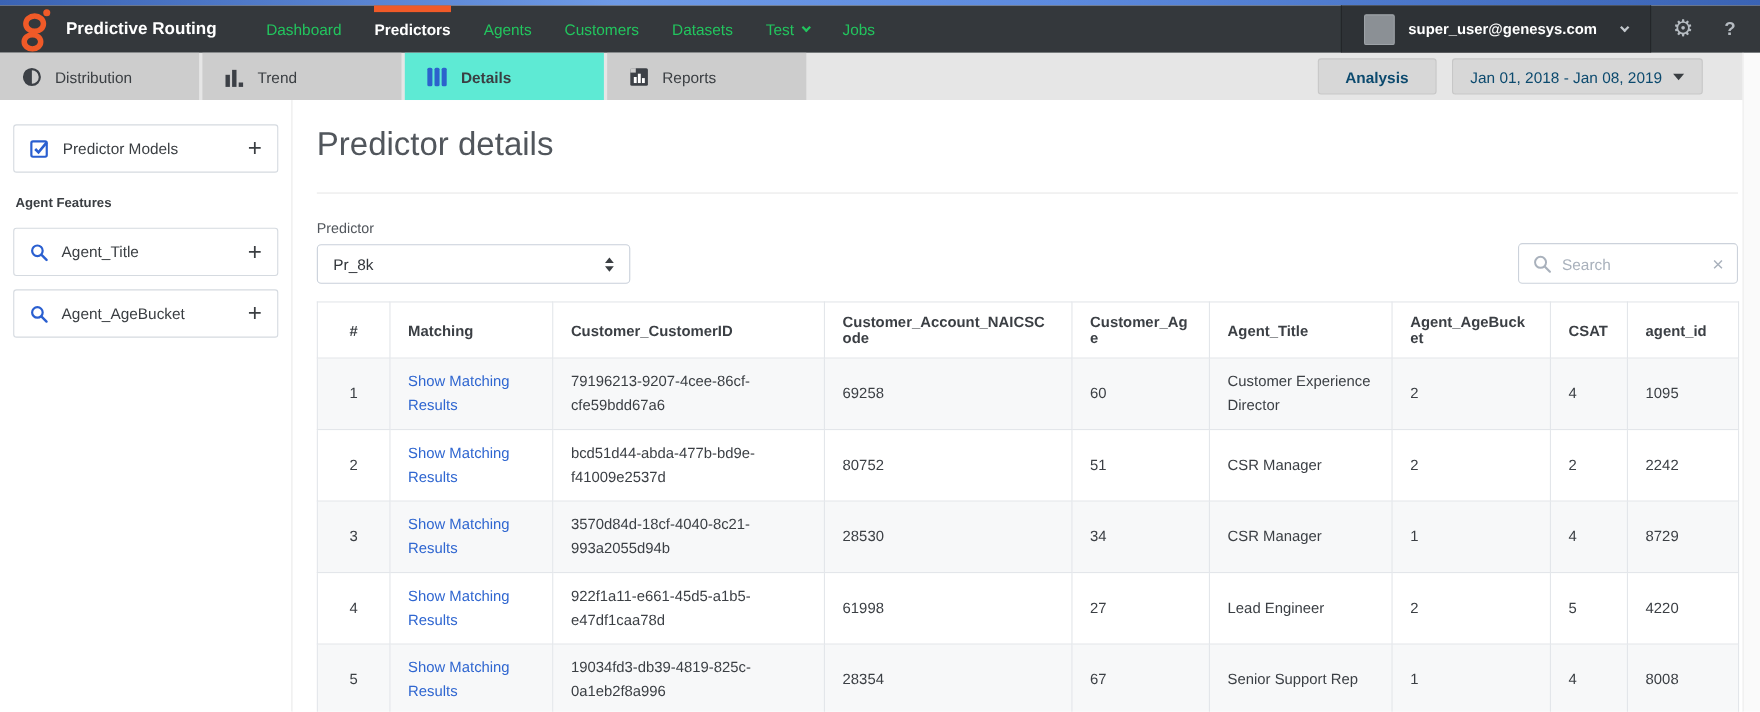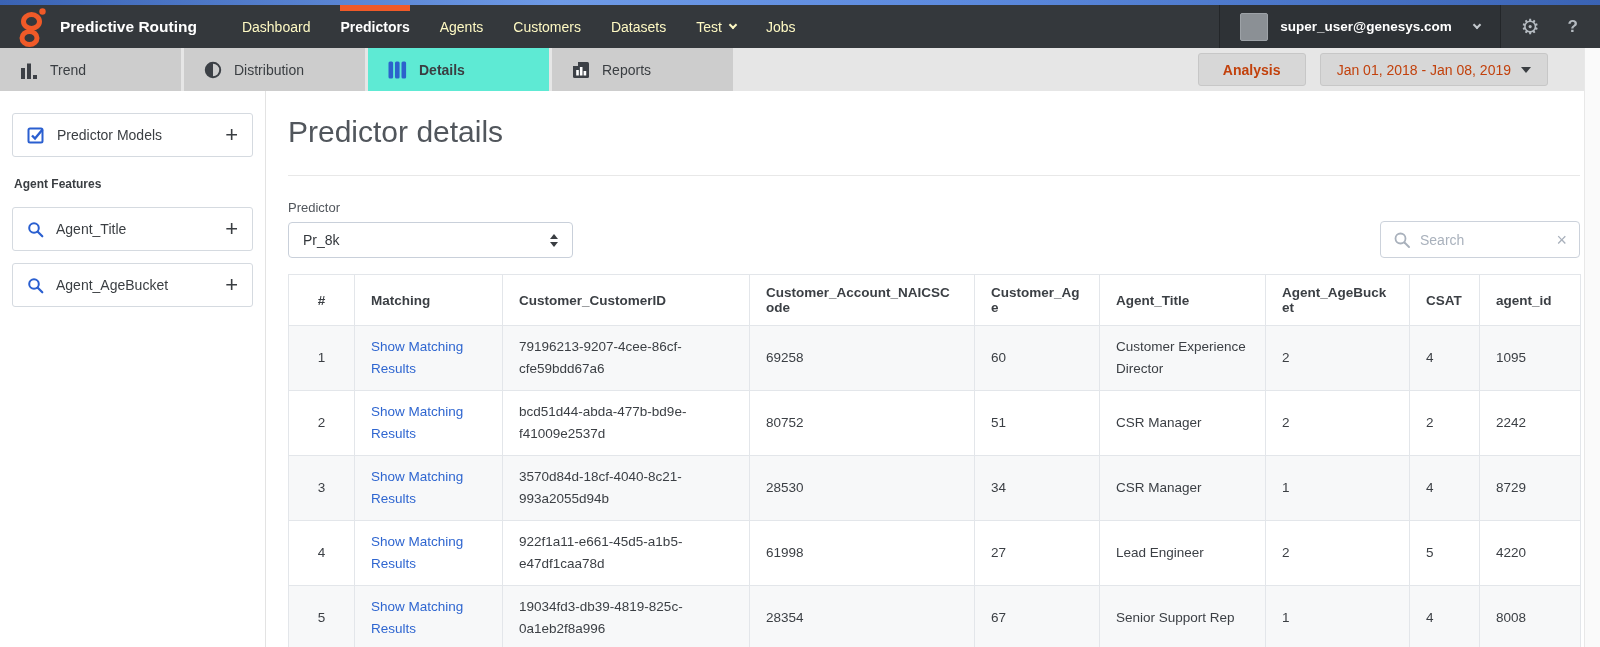--- a/index.html
+++ b/index.html
@@ -9,21 +9,21 @@
 
   
   .topstrip { position:absolute; top:0; left:0; width:1600px; height:5px;
               background:linear-gradient(90deg,#3a63b4 0%,#6e9ae6 35%,#5c8ade 60%,#3a63b4 100%); }
 
   
   .navbar { position:absolute; top:5px; left:0; width:1600px; height:43px;
             background:#34383c; display:flex; align-items:center; padding-left:14px; }
   .logo { width:36px; display:flex; align-items:center; justify-content:center; margin-right:10px; }
   .brand { color:#fff; font-size:15.5px; font-weight:bold; margin-right:30px; white-space:nowrap; }
-  .nav-item { position:relative; color:#fef9c3; font-size:14px; margin:0 15px; height:43px;
+  .nav-item { position:relative; color:#22c55e; font-size:14px; margin:0 15px; height:43px;
               display:flex; align-items:center; cursor:pointer; white-space:nowrap; }
   .nav-item.active { color:#fff; font-weight:bold; }
   .nav-item.active::before { content:""; position:absolute; top:0; left:0; right:0; height:6px; background:#f05a28; }
   .nav-item .chev { margin-left:8px; margin-top:-3px; }
   .chev { display:inline-block; width:6px; height:6px; border-right:2px solid currentColor;
           border-bottom:2px solid currentColor; transform:rotate(45deg); }
   .nav-right { margin-left:auto; display:flex; align-items:stretch; height:43px; }
   .user-block { display:flex; align-items:center; gap:12px; padding:0 20px;
                 background:#2e3236; border-left:1px solid #232629; border-right:1px solid #232629; }
   .avatar { width:28px; height:28px; background:#8b9095; border:1px solid #9da2a7; border-radius:2px; }
@@ -35,21 +35,21 @@
 
   
   .tabstrip { position:absolute; top:48px; left:0; width:1584px; height:43px; background:#e6e6e6; }
   .tabs { display:flex; height:43px; }
   .tab { width:181px; height:43px; background:#cdcdcd; margin-right:3px; display:flex;
          align-items:center; padding-left:20px; gap:12px; font-size:14px; color:#3a3e42; cursor:pointer; }
   .tab.active { background:#5eead4; font-weight:bold; }
   .tab svg { flex:0 0 auto; }
   .toolbar { position:absolute; top:5px; right:36px; display:flex; gap:14px; }
   .btn { height:33px; background:#d7d7d7; border:1px solid #c7c7c7; border-radius:3px;
-         color:#c2410c; font-size:14px; display:flex; align-items:center; justify-content:center;
+         color:#0c4a6e; font-size:14px; display:flex; align-items:center; justify-content:center;
          cursor:pointer; }
   .btn-analysis { width:108px; font-weight:bold; }
   .btn-date { padding:0 16px; font-weight:500; gap:10px; }
   .tri-down { width:0; height:0; border-left:5px solid transparent; border-right:5px solid transparent;
               border-top:6px solid #3a3e42; }
 
   
   .gutter { position:absolute; top:48px; right:0; width:16px; bottom:0;
             background:#fafafa; border-left:1px solid #e8e8e8; }
 
@@ -132,32 +132,32 @@
         <span class="gear">⚙</span>
         <span class="help">?</span>
       </div>
     </div>
   </div>
 
   <div class="tabstrip">
     <div class="tabs">
       <div class="tab">
         <svg width="18" height="18" viewBox="0 0 18 18">
+          <circle cx="9" cy="9" r="7.2" fill="none" stroke="#3c4046" stroke-width="2"></circle>
+          <path d="M9 1.8 A7.2 7.2 0 0 0 9 16.2 Z" fill="#3c4046"></path>
+        </svg>
+        <span>Distribution</span>
+      </div>
+      <div class="tab">
+        <svg width="18" height="18" viewBox="0 0 18 18">
           <rect x="1" y="7" width="4" height="11" fill="#3c4046"></rect>
           <rect x="7" y="2.5" width="4" height="15.5" fill="#3c4046"></rect>
           <rect x="13" y="14" width="4" height="4" fill="#3c4046"></rect>
         </svg>
         <span>Trend</span>
-      </div>
-      <div class="tab">
-        <svg width="18" height="18" viewBox="0 0 18 18">
-          <circle cx="9" cy="9" r="7.2" fill="none" stroke="#3c4046" stroke-width="2"></circle>
-          <path d="M9 1.8 A7.2 7.2 0 0 0 9 16.2 Z" fill="#3c4046"></path>
-        </svg>
-        <span>Distribution</span>
       </div>
       <div class="tab active">
         <svg width="19" height="18" viewBox="0 0 19 18">
           <rect x="0.5" y="0.5" width="4.6" height="17" rx="1.5" fill="#2c62cc"></rect>
           <rect x="7" y="0.5" width="4.6" height="17" rx="1.5" fill="#2c62cc"></rect>
           <rect x="13.5" y="0.5" width="4.6" height="17" rx="1.5" fill="#2c62cc"></rect>
         </svg>
         <span>Details</span>
       </div>
       <div class="tab">

